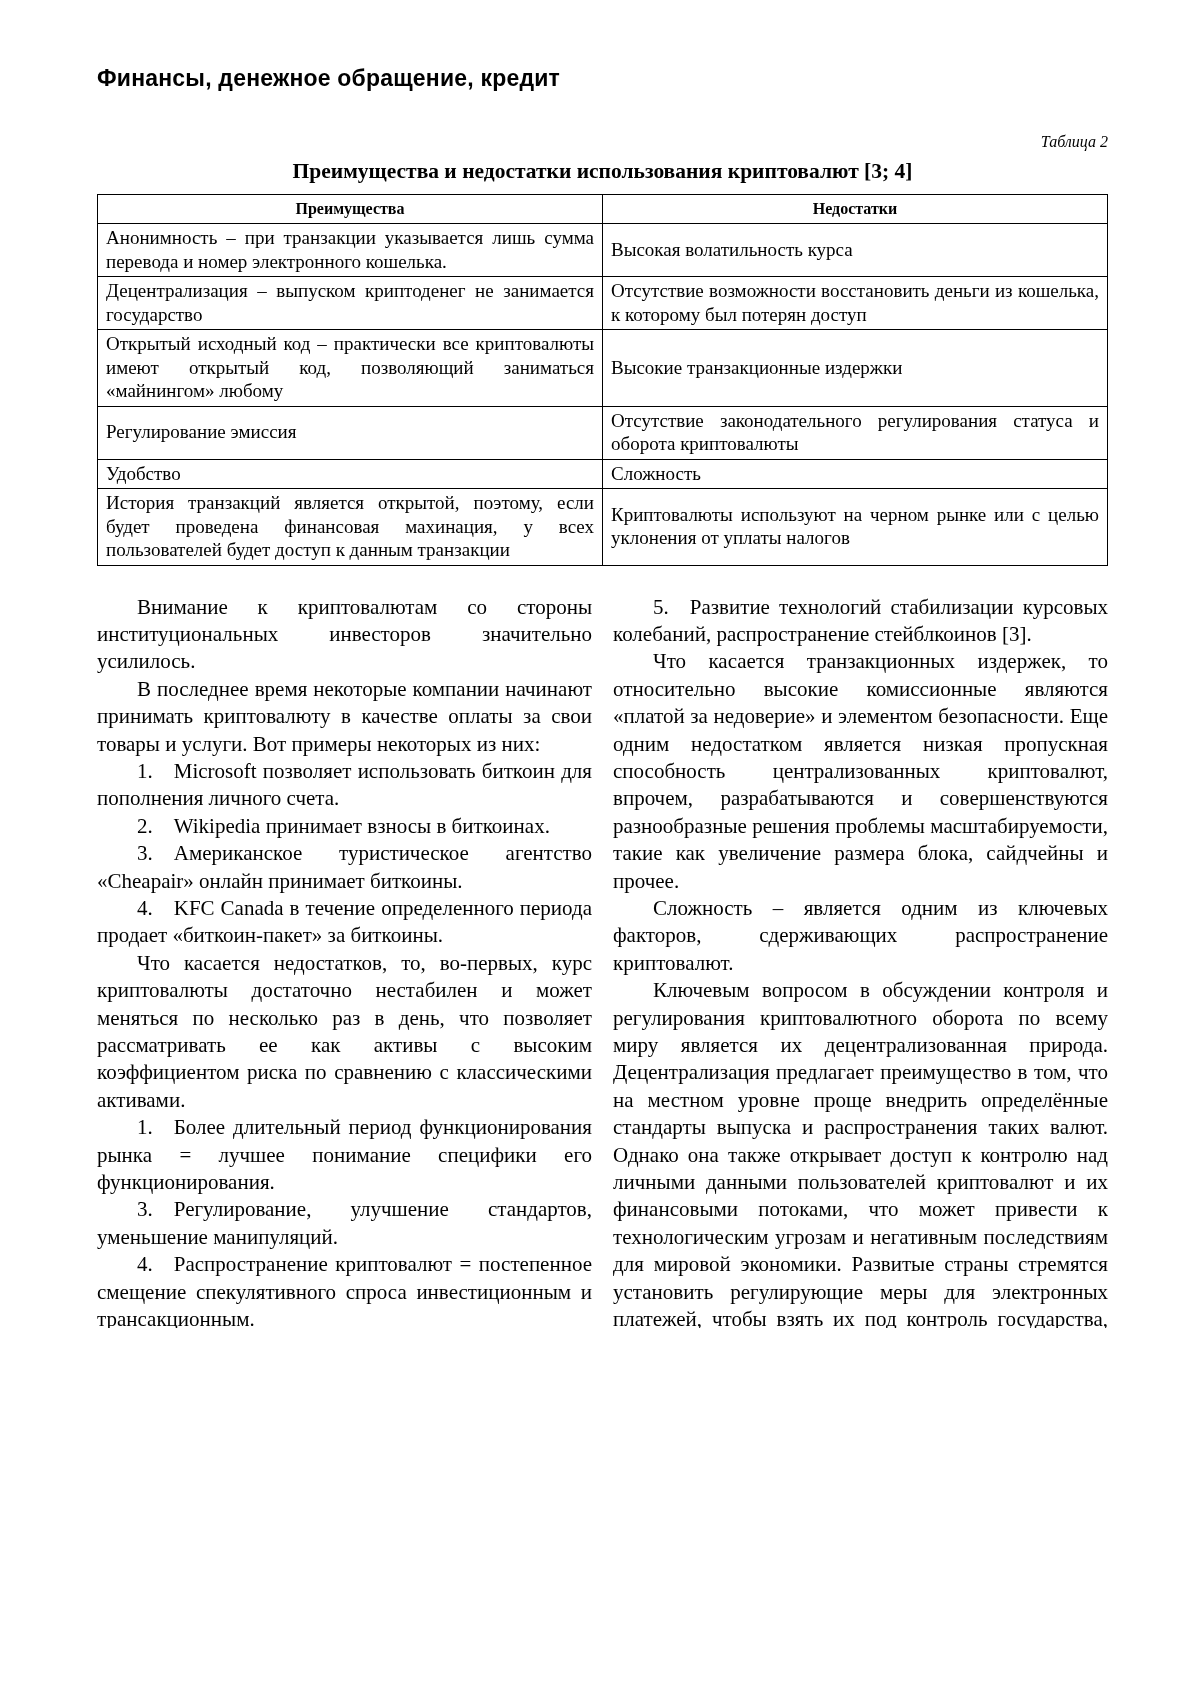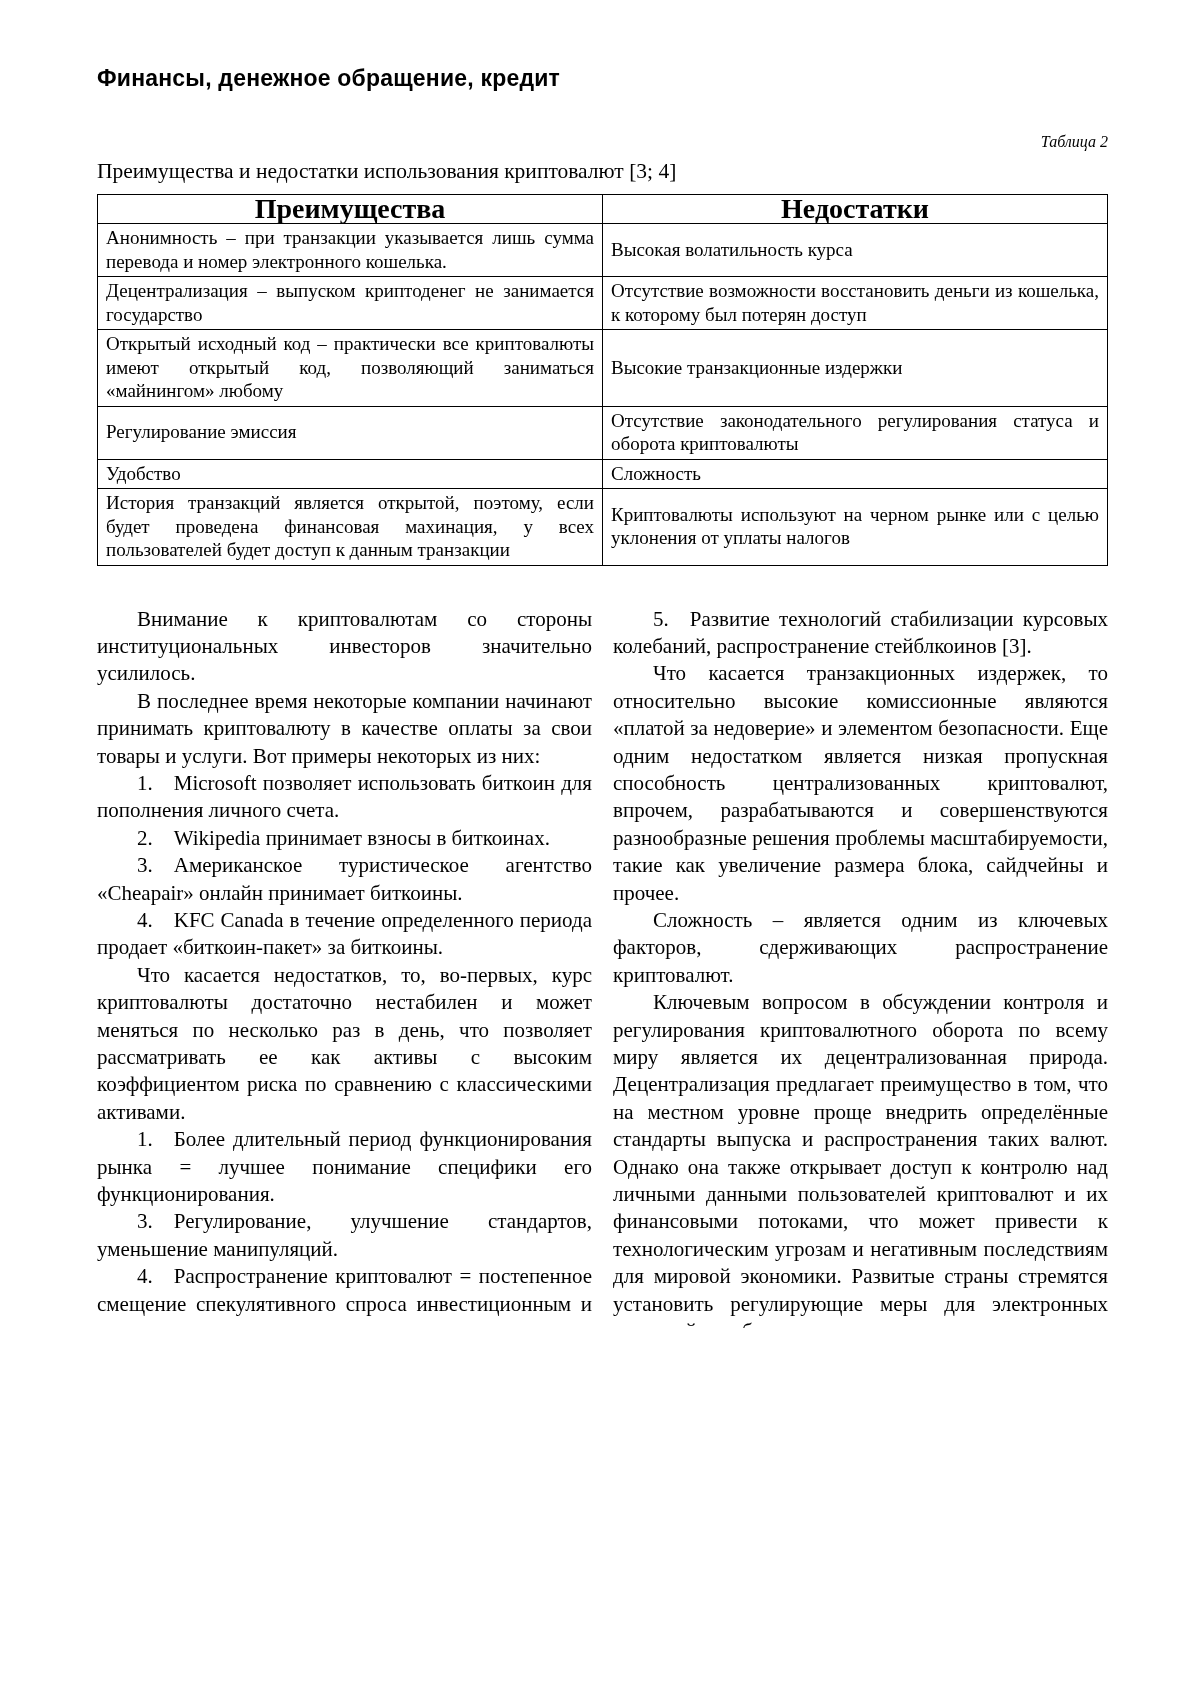--- a/index.html
+++ b/index.html
@@ -34,52 +34,52 @@
   }
   .table-label {
     margin-top: 17px;
     text-align: right;
     font-style: italic;
     font-size: 16px;
     line-height: 26px;
   }
   .table-caption {
     margin-top: 3px;
-    text-align: left;
-    font-weight: normal;
+    text-align: center;
+    font-weight: bold;
     font-size: 21.5px;
     line-height: 27px;
   }
   table.cmp {
     margin-top: 9px;
     width: 100%;
     border-collapse: collapse;
     table-layout: fixed;
   }
   table.cmp th, table.cmp td {
     border: 1.5px solid #000;
     box-sizing: border-box;
     width: 50%;
   }
   table.cmp th {
     font-weight: bold;
-    font-size: 28px;
+    font-size: 16px;
     line-height: 24px;
     padding: 2px 6px;
     text-align: center;
   }
   table.cmp td {
     font-size: 19px;
     line-height: 23.5px;
     padding: 2px 8px 3px 8px;
     vertical-align: middle;
     text-align: justify;
   }
   .columns {
-    margin-top: 40px;
+    margin-top: 28px;
     display: grid;
     grid-template-columns: 1fr 1fr;
     column-gap: 21px;
   }
   .col p {
     margin: 0;
     font-size: 21px;
     line-height: 27.4px;
     text-align: justify;
     text-indent: 40px;

